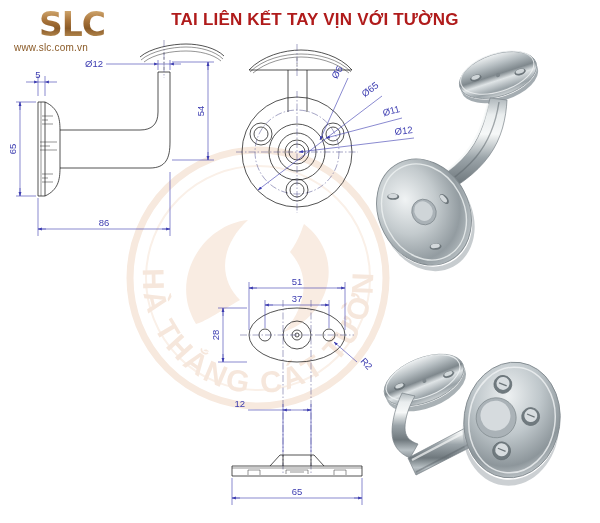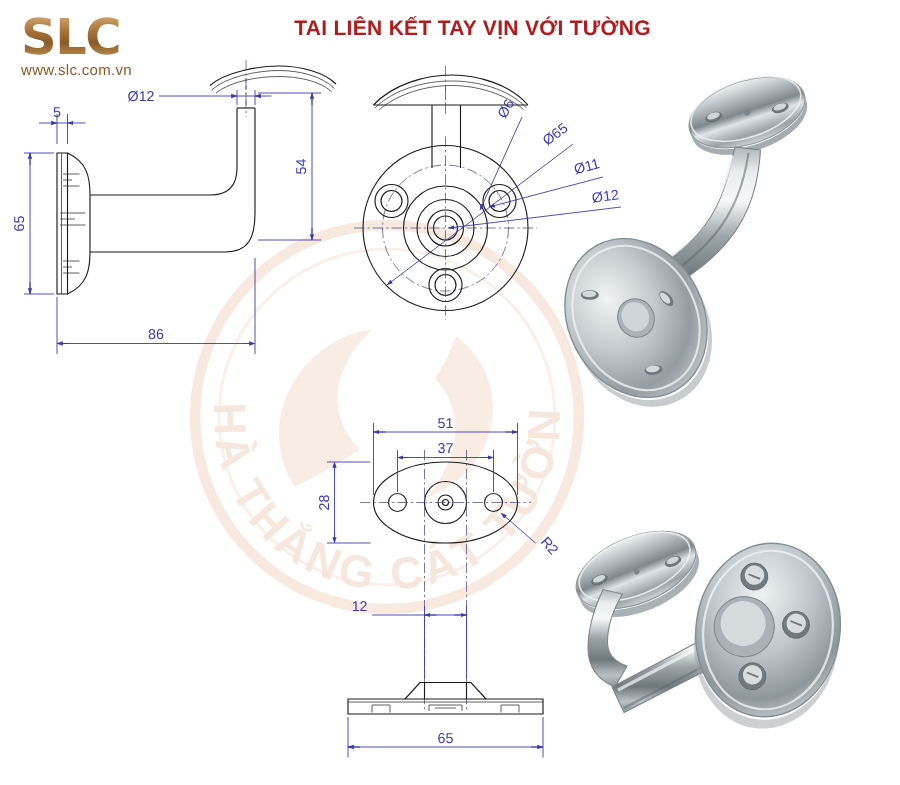--- a/index.html
+++ b/index.html
@@ -15,32 +15,32 @@
   .watermark{position:absolute;left:108px;top:128px;width:300px;height:300px;pointer-events:none;}
 
   
   .logo-wrap{position:absolute;left:12px;top:8px;width:118px;height:46px;}
   .logo-text{
     font-family:"DejaVu Sans", sans-serif;
     font-weight:bold;font-size:33px;letter-spacing:-1px;line-height:33px;
     background:linear-gradient(180deg,#d8b27a 0%,#a9743a 38%,#8a5a27 62%,#c79d60 100%);
     -webkit-background-clip:text;background-clip:text;color:transparent;
     -webkit-text-fill-color:transparent;
-    margin:0;padding-left:2px;
+    margin:0;padding-left:2px;text-align:center;
   }
   .logo-url{
     font-family:"Liberation Sans", sans-serif;
     font-size:10px;color:#8a5a27;letter-spacing:.2px;margin-top:1px;padding-left:2px;
   }
 
   
   .title{
     position:absolute;left:160px;top:10px;width:310px;text-align:center;
     font-family:"Liberation Sans", sans-serif;
-    font-weight:bold;font-size:14px;color:#b01b1b;letter-spacing:.2px;
+    font-weight:bold;font-size:17px;color:#b01b1b;letter-spacing:.2px;
     white-space:nowrap;
   }
 
   
   .dwg{position:absolute;left:0;top:0;}
   text.dim{
     font-family:"Liberation Sans", sans-serif;
     font-size:9.5px;fill:#3b3bb0;
   }
   .dimline{stroke:#3b3bb0;stroke-width:.6;fill:none;}

